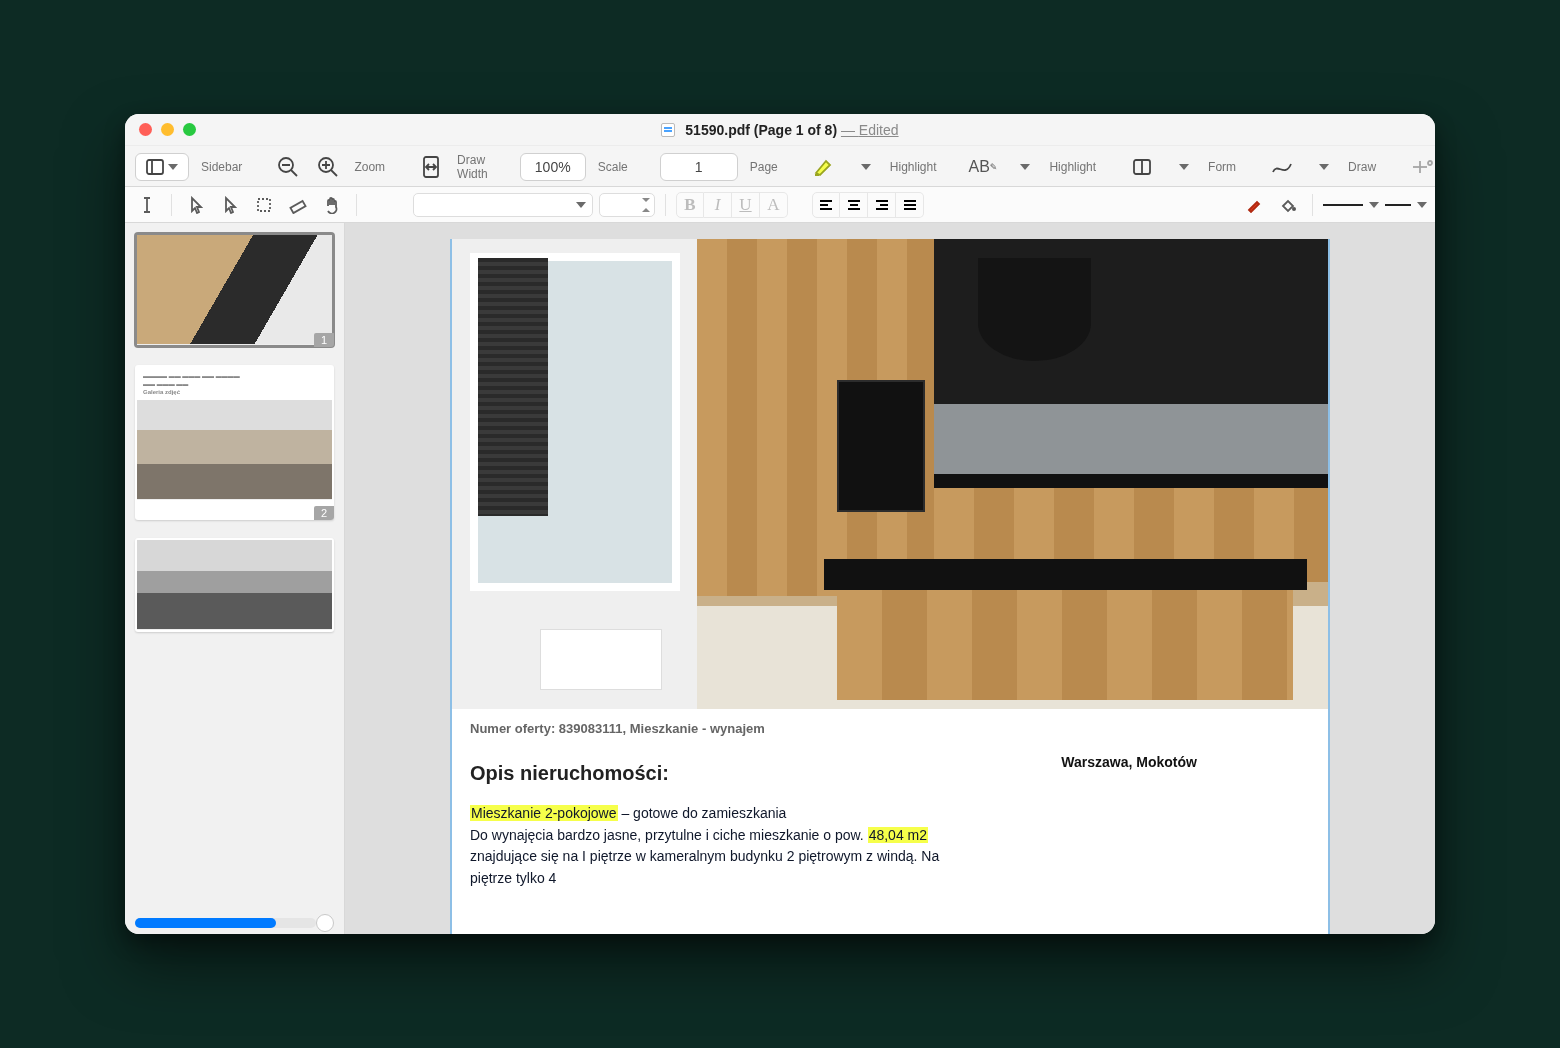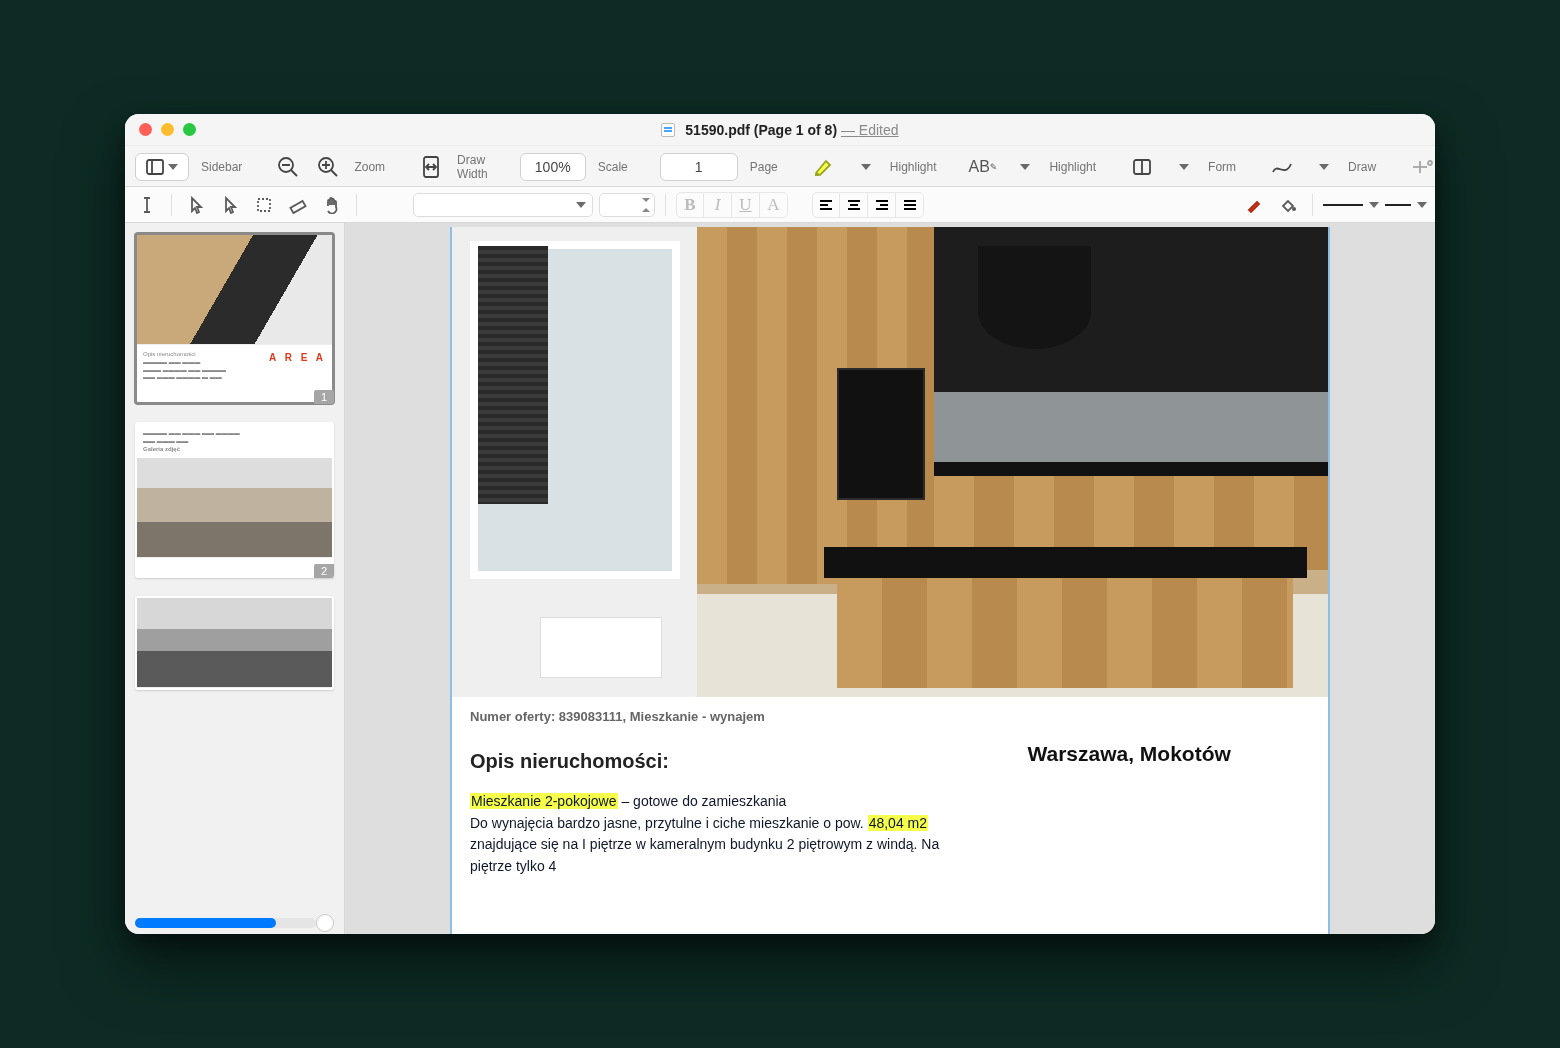--- a/index.html
+++ b/index.html
@@ -66,21 +66,21 @@
   .t-img{width:100%;height:110px;background:linear-gradient(120deg,#c9a97a 0 45%,#2b2b2b 45% 70%,#e9e9e9 70%);border-bottom:1px solid #eee;}
   .t-body{padding:6px 6px 20px;font-size:6px;color:#888;line-height:1.3;}
   .t-body .area{color:var(--orange);font-weight:700;letter-spacing:3px;float:right;font-size:10px;}
   .thumb2 .t-img{height:100px;background:linear-gradient(#ddd 0 30%,#bfb3a0 30% 65%,#7e756a 65%);}
   .thumb3 .t-img{height:90px;background:linear-gradient(#d7d7d7 0 35%,#9f9f9f 35% 60%,#5a5a5a 60%);}
   .scroll{position:absolute;left:10px;right:28px;bottom:6px;height:10px;background:#e5e5e5;border-radius:5px;}
   .scroll .th{position:absolute;left:0;width:78%;top:0;bottom:0;background:var(--accent);border-radius:5px;}
   .scroll .knob{position:absolute;right:-18px;top:-4px;width:18px;height:18px;border-radius:50%;background:#fff;border:1px solid #c8c8c8;}
   
   .viewer{flex:1;background:#dedede;overflow:hidden;position:relative;display:flex;justify-content:center;}
-  .page{width:880px;background:#fff;margin:4px;min-height:100%;border-left:2px solid #8dbfe6;border-right:2px solid #8dbfe6;padding:0 0 20px;}
+  .page{width:880px;background:#fff;margin:16px;min-height:100%;border-left:2px solid #8dbfe6;border-right:2px solid #8dbfe6;padding:0 0 20px;}
   .photo{height:470px;margin:0;background:#c9b089;position:relative;overflow:hidden;}
   .photo .wall-l{position:absolute;left:0;top:0;bottom:0;width:28%;background:#efefef;}
   .photo .win{position:absolute;left:2%;top:3%;width:24%;height:72%;background:#d8e2e5;border:8px solid #fff;}
   .photo .blind{position:absolute;left:3%;top:4%;width:8%;height:55%;background:repeating-linear-gradient(#2a2a2a 0 4px,#3a3a3a 4px 8px);}
   .photo .rad{position:absolute;left:10%;bottom:4%;width:14%;height:13%;background:#fff;border:1px solid #ddd;}
   .photo .floor{position:absolute;left:0;right:0;bottom:0;height:22%;background:#e8e3d7;}
   .photo .up-cab{position:absolute;left:55%;top:0;width:45%;height:35%;background:#1d1d1d;}
   .photo .hood{position:absolute;left:60%;top:4%;width:13%;height:22%;background:#141414;border-radius:0 0 60px 60px/0 0 40px 40px;}
   .photo .splash{position:absolute;left:55%;top:35%;width:45%;height:18%;background:#8f9497;}
   .photo .wood-tall{position:absolute;left:28%;top:0;width:27%;bottom:24%;background:repeating-linear-gradient(90deg,#c79a5e 0 30px,#b98a4e 30px 60px);}
@@ -91,21 +91,21 @@
   .photo .island::before{content:"";position:absolute;left:-3%;right:-3%;top:0;height:22%;background:#111;}
   .meta{font-size:13px;color:#656565;padding:12px 18px 0;font-weight:600;}
   .cols{display:flex;padding:0 18px;margin-top:18px;gap:8px;}
   .left{flex:1.3;}
   .right{flex:1;text-align:center;}
   .h2{font-size:20px;font-weight:700;color:#222;margin:8px 0 18px;}
   .desc{font-size:14px;color:#0f172a;line-height:1.55;}
   .desc .hl{background:var(--hl);padding:0 1px;}
   .logo{font-size:42px;color:var(--orange);font-weight:400;letter-spacing:22px;margin:8px 0 28px;font-family:Arial,sans-serif;}
   .logo span{display:inline-block;transform:scaleY(1.1);}
-  .loc{font-size:21px;font-weight:700;color:#111;}
+  .loc{font-size:14px;font-weight:700;color:#111;}
   
   svg{stroke:currentColor;fill:none;stroke-width:1.8;}
 </style>
 </head>
 <body>
 
 <div class="window">
 
   <div class="titlebar">
     <div class="traffic">
@@ -359,24 +359,20 @@
         <span class="line-sw" style="width:26px"></span>
         <span class="carrot"></span>
       </div>
   </div>
 
   <div class="body">
 
     <div class="sidebar">
       <div class="thumb sel">
         <div class="t-img"></div>
-        <div class="t-body">
-          <span class="area">A R E A</span>
-          Opis nieruchomości<br>▬▬▬▬ ▬▬ ▬▬▬<br>▬▬▬ ▬▬▬▬ ▬▬ ▬▬▬▬<br>▬▬ ▬▬▬ ▬▬▬▬ ▬ ▬▬
-        </div>
         <span class="pg">1</span>
       </div>
       <div class="thumb thumb2">
         <div class="t-body" style="padding:6px 6px 4px">▬▬▬▬ ▬▬ ▬▬▬ ▬▬ ▬▬▬▬<br>▬▬ ▬▬▬ ▬▬<br><b>Galeria zdjęć</b></div>
         <div class="t-img"></div>
         <div style="height:18px"></div>
         <span class="pg">2</span>
       </div>
       <div class="thumb thumb3">
         <div class="t-img"></div>

